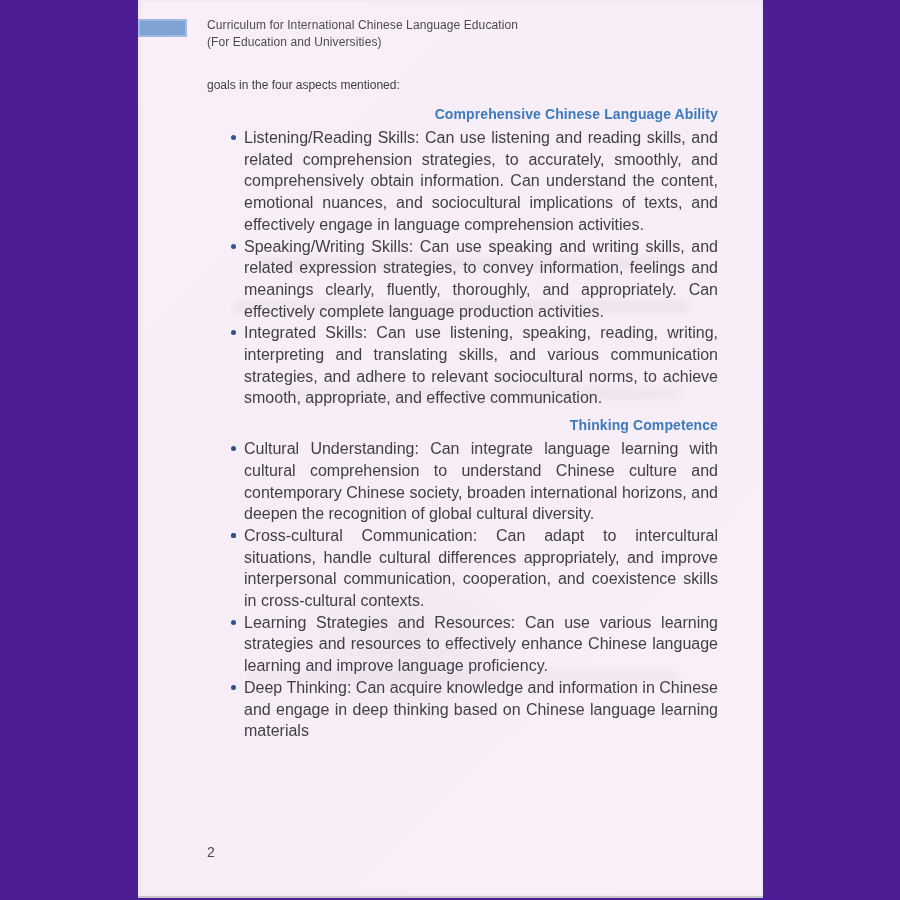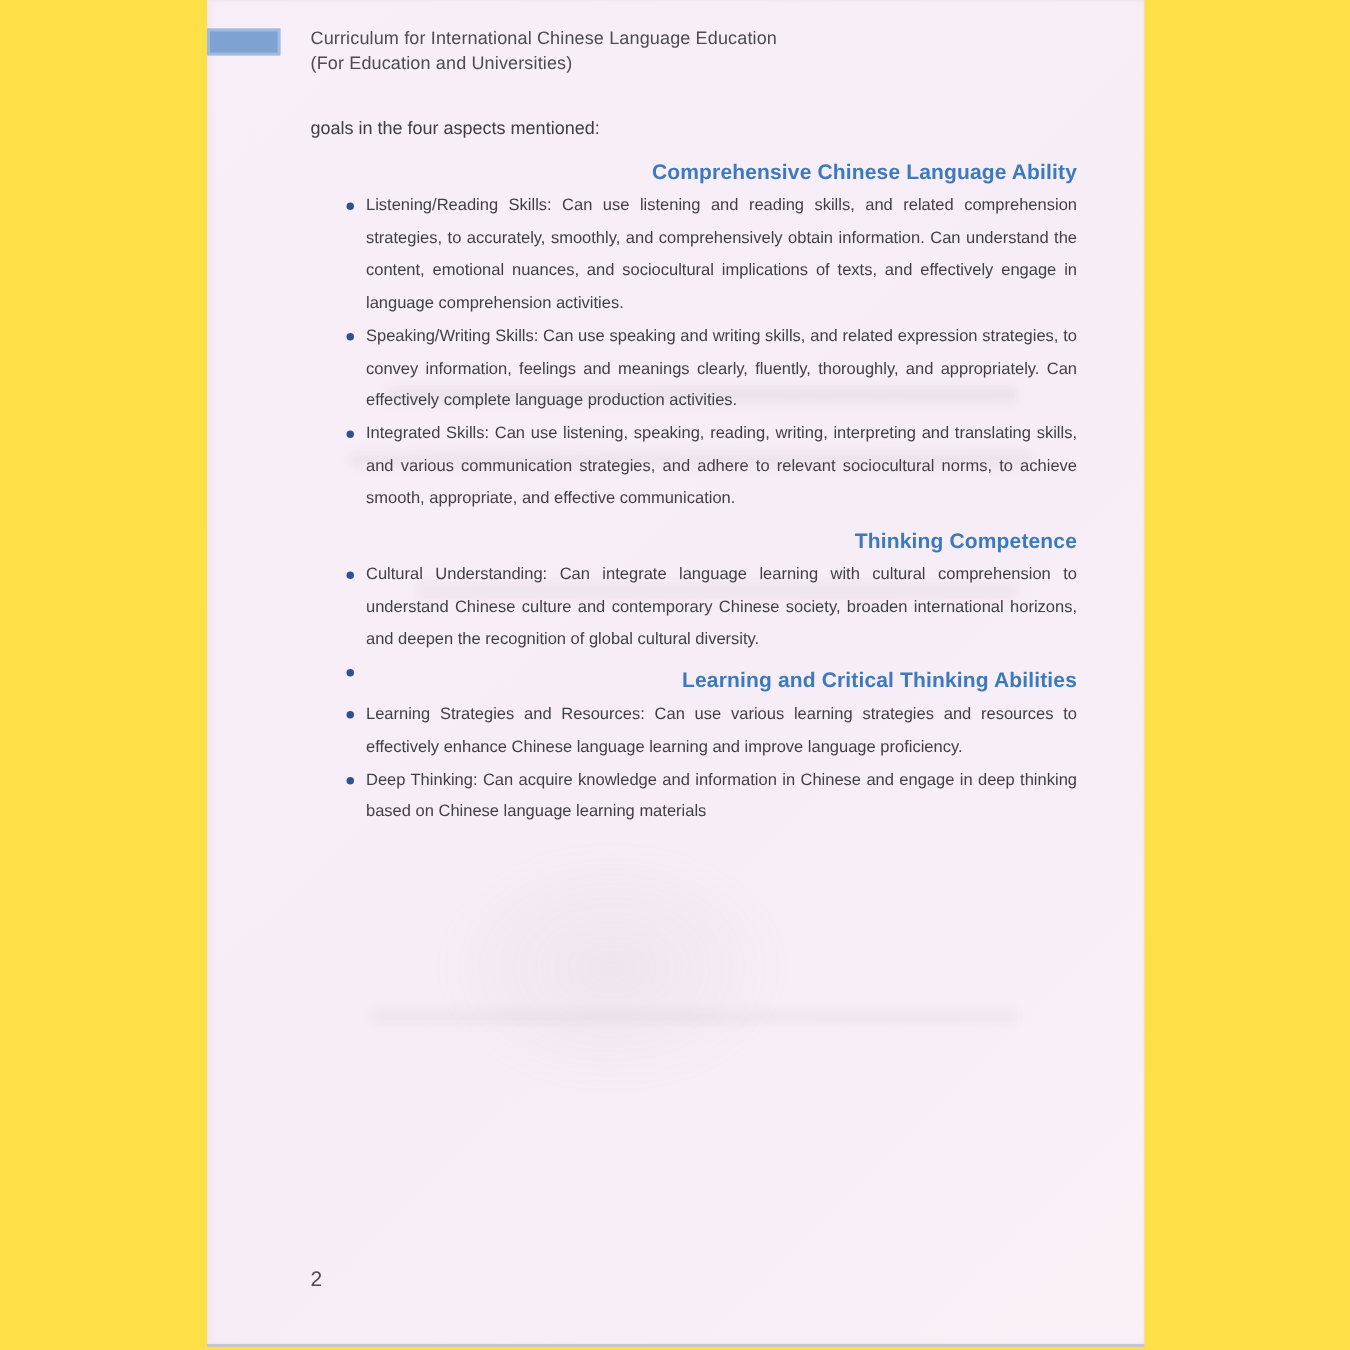--- a/index.html
+++ b/index.html
@@ -5,21 +5,21 @@
   * { box-sizing: border-box; margin: 0; padding: 0; }
   html, body {
     width: 900px; height: 900px;
     background: #ffffff;
     font-family: "Liberation Sans", sans-serif;
     overflow: hidden;
   }
   .canvas {
     position: relative;
     width: 900px; height: 900px;
-    background: #fde047;
+    background: #4c1d95;
   }
   
   .page {
     position: absolute;
     left: 138px; top: 0;
     width: 625px; height: 898px;
     background: linear-gradient(135deg, #f9eff8 0%, #f7edf6 55%, #f9f0f8 100%);
     border-bottom: 2px solid #c9c4c9;
     box-shadow: inset 3px 0 4px rgba(120,100,130,0.06), inset -1px 0 2px rgba(120,100,130,0.05);
     overflow: hidden;
@@ -69,21 +69,21 @@
     margin: 9px 0 3px 0;
     letter-spacing: 0.1px;
     text-align: right;
   }
   h2.mt2 { margin-top: 7px; }
   h2.mt3 { margin-top: 6px; }
   ul.goal-list { list-style: none; margin: 0; padding: 0; }
   ul.goal-list li {
     position: relative;
     padding-left: 37px;
-    font-size: 11px;
+    font-size: 16px;
     line-height: 21.7px;
     text-align: justify;
     color: #3f3f45;
   }
   .bullet {
     position: absolute;
     left: 24px; top: 8px;
     width: 5px; height: 5px;
     border-radius: 50%;
     background: #31508f;
@@ -136,23 +136,26 @@
 
       <h2 class="section-heading mt2">Thinking Competence</h2>
       <ul class="goal-list">
         <li>
           <span class="bullet"></span>
           <span>Cultural Understanding: Can integrate language learning with cultural comprehension to understand Chinese culture and contemporary Chinese society, broaden international horizons, and deepen the recognition of global cultural diversity.</span>
         </li>
         <li>
           <span class="bullet"></span>
         </li>
+        <li>
+          <span class="bullet"></span>
+          <span>Cross-cultural Communication: Can adapt to intercultural situations, handle cultural differences appropriately, and improve interpersonal communication, cooperation, and coexistence skills in cross-cultural contexts.</span>
+        </li>
       </ul>
 
-      <h2 class="section-heading mt3">Learning and Critical Thinking Abilities</h2>
       <ul class="goal-list">
         <li>
           <span class="bullet"></span>
           <span>Learning Strategies and Resources: Can use various learning strategies and resources to effectively enhance Chinese language learning and improve language proficiency.</span>
         </li>
         <li>
           <span class="bullet"></span>
           <span>Deep Thinking: Can acquire knowledge and information in Chinese and engage in deep thinking based on Chinese language learning materials</span>
         </li>
       </ul>

